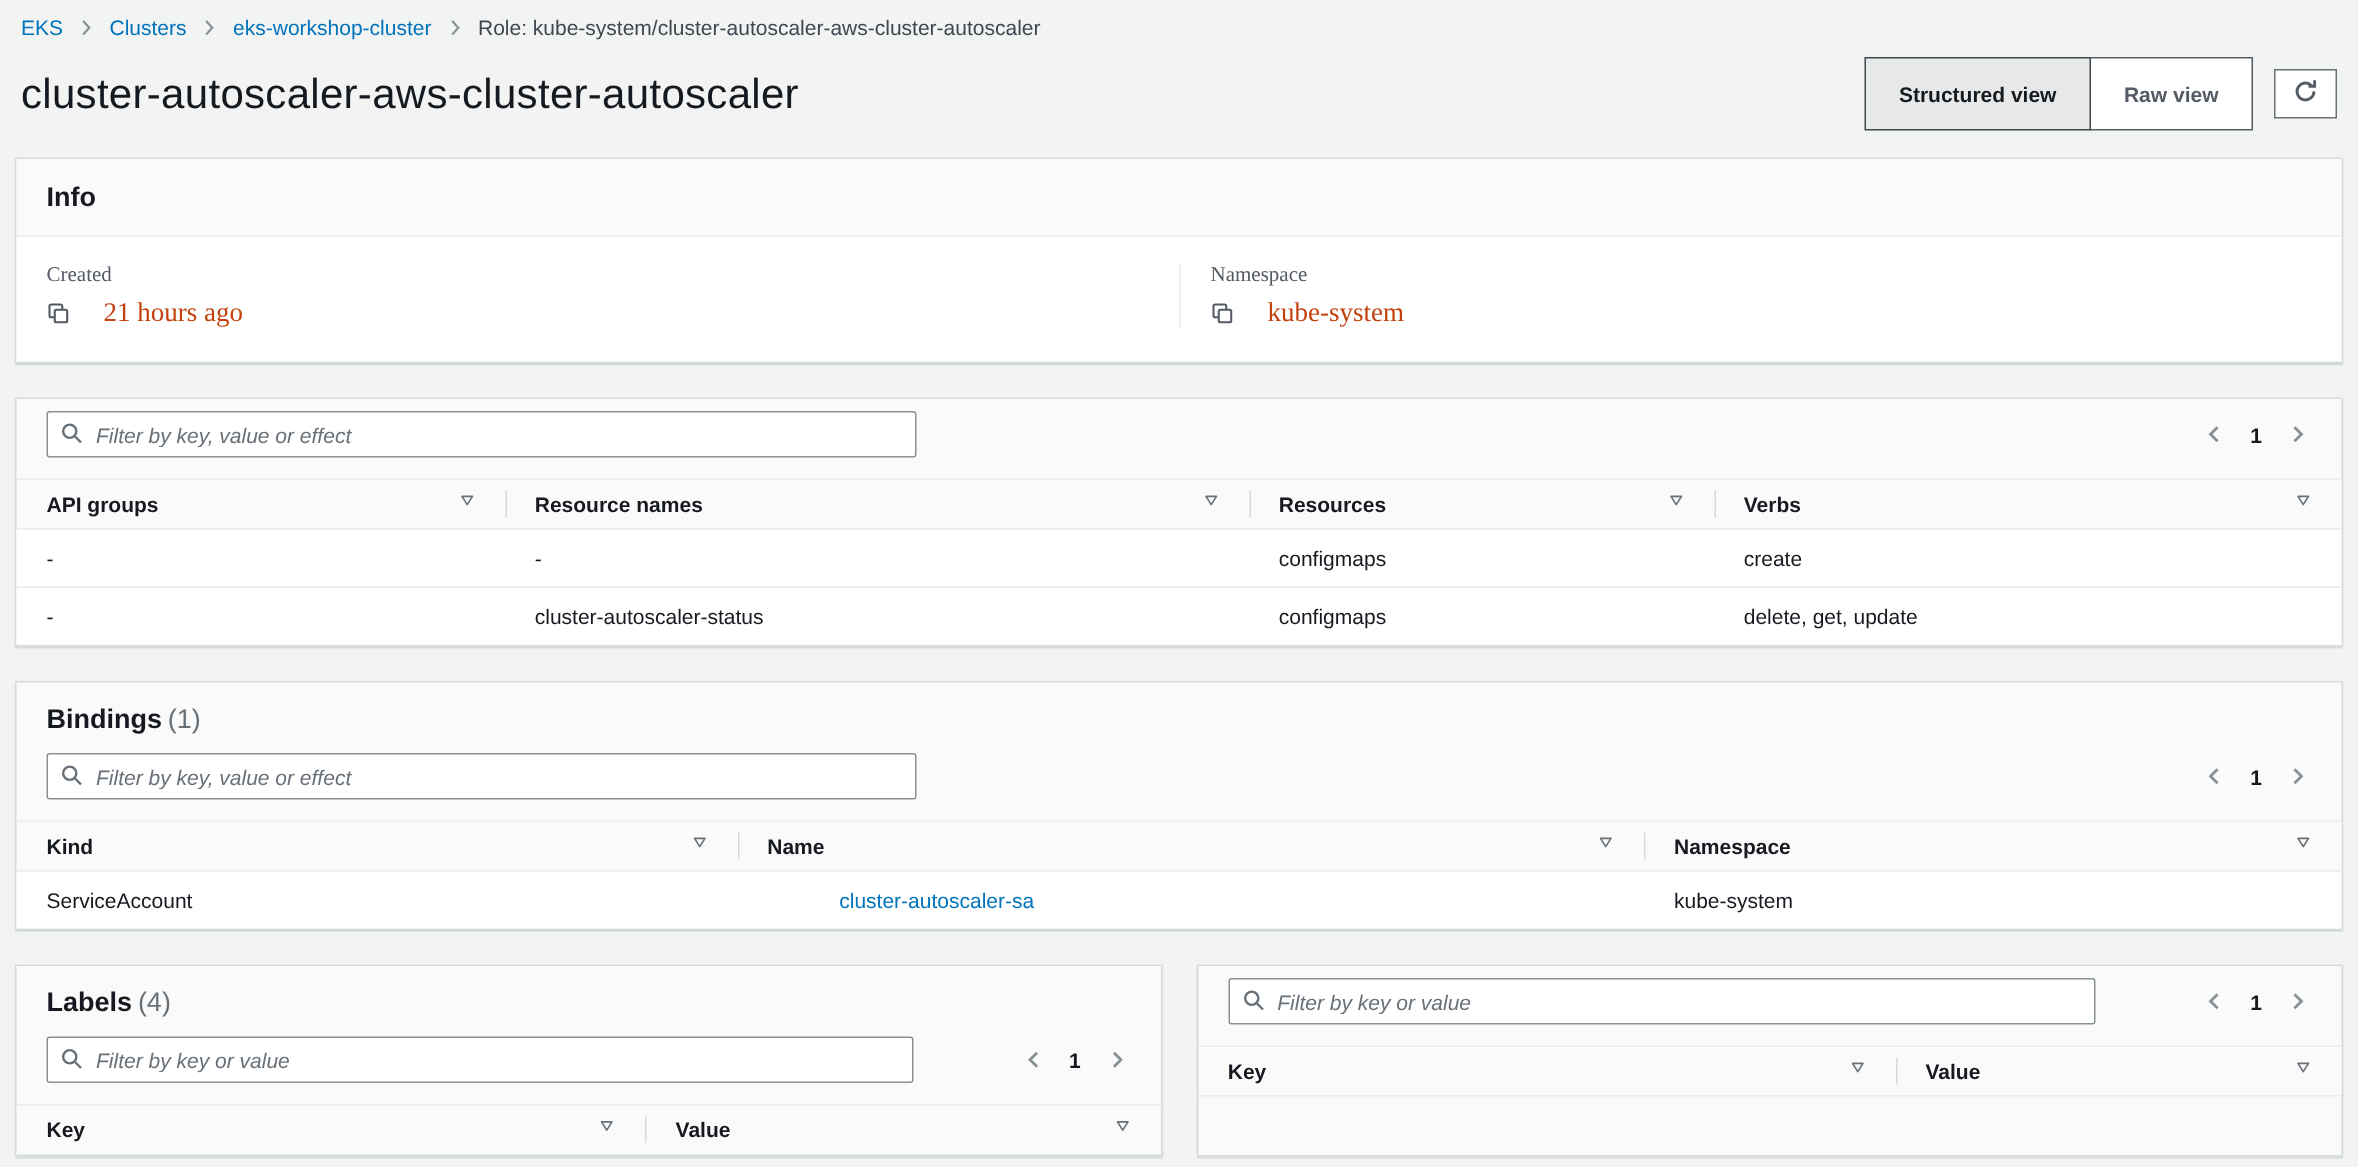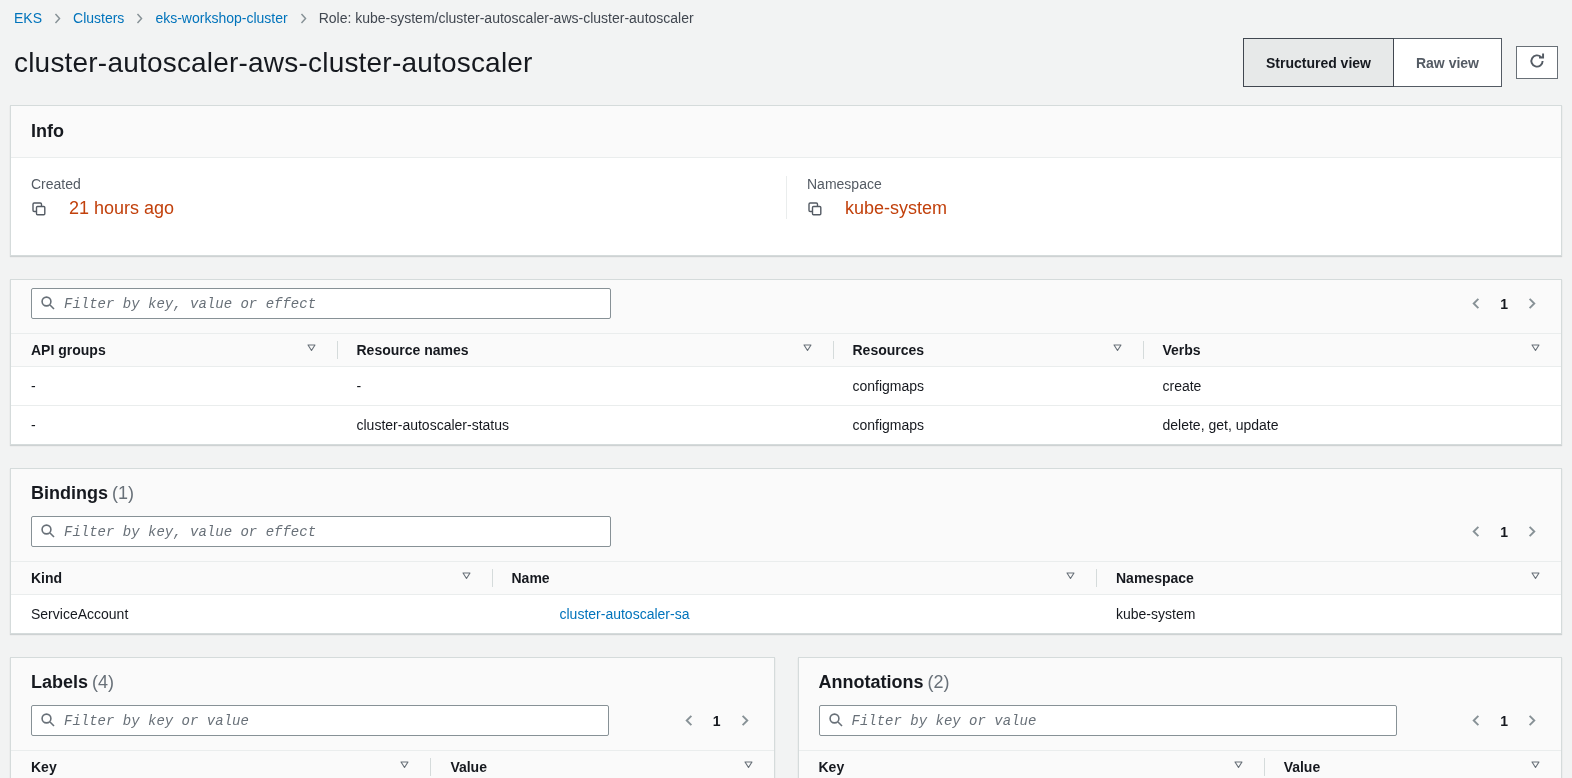--- a/index.html
+++ b/index.html
@@ -37,36 +37,36 @@
   
   .card {
     margin: 0 10px 23px; background: #fafafa;
     border: 1px solid #d5dbdb; box-shadow: 0 1px 1px rgba(0,28,36,.15);
   }
   .card-header { padding: 15px 20px; background: #fafafa; border-bottom: 1px solid #eaeded; }
   .card-title { font-size: 18px; font-weight: 700; color: #16191f; display: inline; }
   .card-count { font-size: 18px; font-weight: 400; color: #687078; }
 
   
-  .info-body { background: #fff; display: flex; padding: 18px 0 36px; }
+  .info-body { background: #fff; display: flex; padding: 18px 0 22px; font-family: Liberation Serif, serif; }
   .info-col { width: 50%; padding: 0 20px; }
   .info-col + .info-col { border-left: 1px solid #eaeded; }
   .field-label { color: #545b64; font-size: 14px; margin-bottom: 6px; }
   .field-value { display: flex; align-items: center; gap: 22px; font-size: 18px; color: #c2410c; }
   .copy-icon { display: inline-flex; cursor: pointer; }
 
   
   .tbl-title-row { padding: 14px 20px 4px; }
   .filter-row { display: flex; justify-content: space-between; align-items: center; padding: 8px 20px 14px; }
   .filter-box { position: relative; width: 580px; }
   .narrow .filter-box { width: 578px; }
   .filter-input {
     width: 100%; height: 31px; padding: 0 10px 0 32px;
     border: 1px solid #879196; border-radius: 2px; background: #fff;
-    font-family: Liberation Mono, monospace; font-size: 14px; color: #16191f;
+    font-family: Liberation Sans, sans-serif; font-size: 14px; color: #16191f;
   }
   .filter-input::placeholder { color: #687078; font-style: italic; }
   .search-icon { position: absolute; left: 9px; top: 7px; }
 
   .pagination { display: flex; align-items: center; gap: 10px; }
   .page-btn { background: none; border: none; cursor: pointer; display: flex; align-items: center; padding: 2px; }
   .page-num { font-weight: 700; font-size: 14px; color: #16191f; padding: 2px 4px; cursor: pointer; }
 
   table { width: 100%; border-collapse: collapse; table-layout: fixed; }
   thead th {
@@ -402,24 +402,20 @@
                   </svg>
                 </button>
               </div>
             </th>
         </tr>
       </thead>
     </table>
   </section>
 
   <section class="card narrow">
-    <div class="tbl-title-row">
-      <h2 class="card-title">Annotations</h2>
-      <span class="card-count"> <span>(2)</span></span>
-    </div>
     <div class="filter-row">
       <div class="filter-box">
         <span class="search-icon">
           <svg width="16" height="16" viewBox="0 0 16 16">
               <circle cx="6.5" cy="6.5" r="4.4" fill="none" stroke="#687078" stroke-width="1.6"></circle>
               <line x1="10" y1="10" x2="14" y2="14" stroke="#687078" stroke-width="1.6"></line>
             </svg>
         </span>
         <input class="filter-input" value="" placeholder="Filter by key or value" style="">
       </div>

